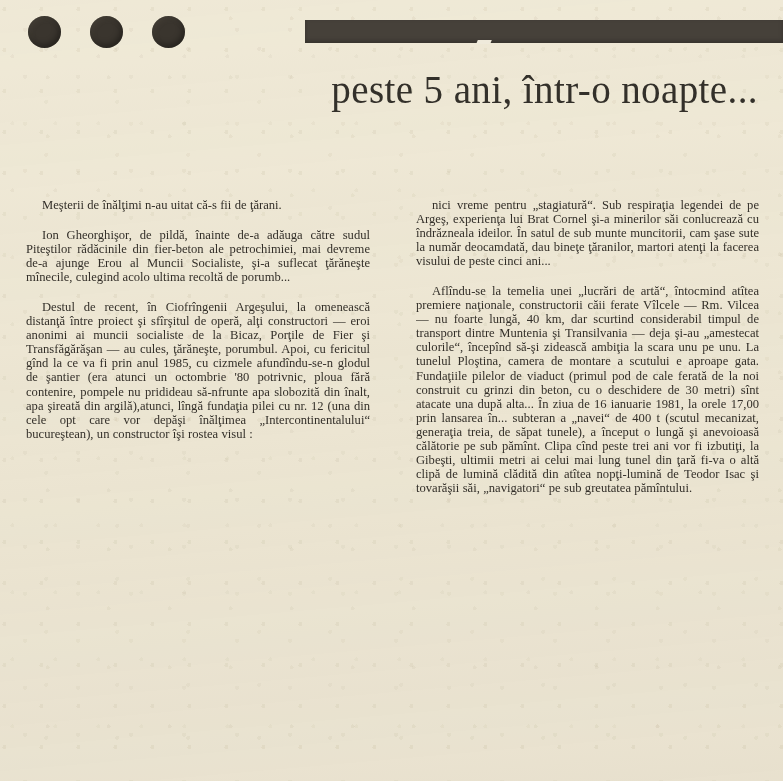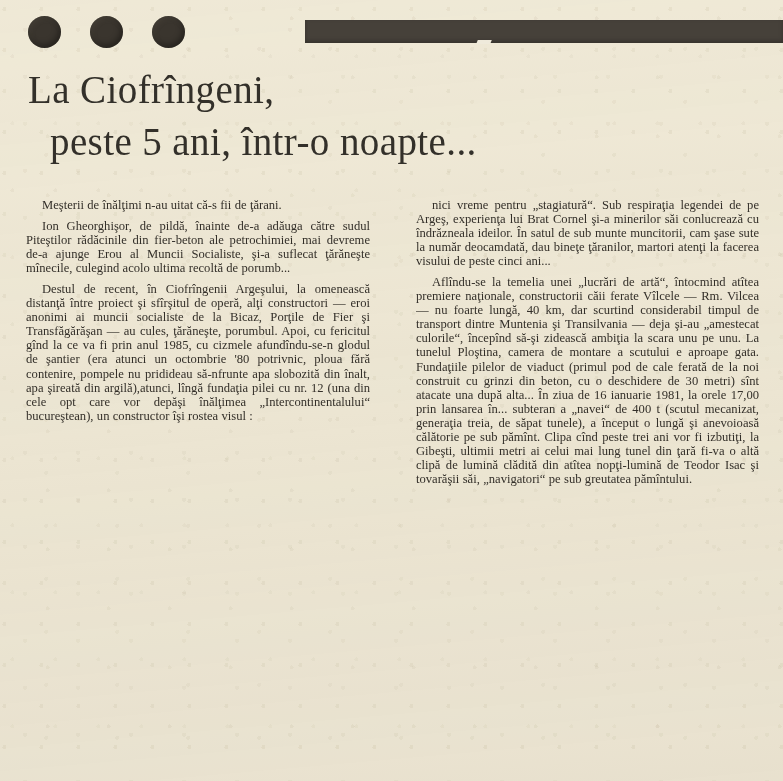--- a/index.html
+++ b/index.html
@@ -84,20 +84,21 @@
   .headline-line {
     font-size: 39px;
     line-height: 52px;
     font-weight: 400;
     letter-spacing: .4px;
     color: #33302a;
     white-space: nowrap;
   }
   .headline-line.second {
     padding-left: 22px;
+    text-align: right;
   }
 
   
   .columns {
     position: absolute;
     left: 26px;
     top: 198px;
     width: 733px;
     height: 583px;
     display: flex;
@@ -114,39 +115,38 @@
     margin: 0;
     font-size: 12.6px;
     line-height: 14.05px;
     text-align: justify;
     text-justify: inter-word;
     text-indent: 16px;
     color: #332f29;
     word-spacing: .2px;
     hyphens: manual;
   }
-  .para + .para { margin-top: 7px; }
+  .para + .para { margin-top: 16px; }
   .para.last-partial { text-indent: 16px; }
 </style>
 </head>
 <body>
 
 <div class="paper-grain"></div>
 
 <div class="masthead">
   <div class="dots">
     <span class="dot"></span>
     <span class="dot"></span>
     <span class="dot"></span>
   </div>
   <div class="rule-bar"></div>
 </div>
 
 <div class="headline">
-  <div class="headline-line">La Ciofrîngeni,</div>
   <div class="headline-line second">peste 5 ani, într-o  noapte...</div>
 </div>
 
 <div class="columns">
   <div class="column left">
     <p class="para">Meşterii de înălţimi n-au uitat că-s fii de ţărani.</p>
     <p class="para">Ion Gheorghişor, de pildă, înainte de-a adăuga către sudul Piteştilor rădăcinile din fier-beton ale petrochimiei, mai devreme de-a ajunge Erou al Muncii Socialiste, şi-a suflecat ţărăneşte mînecile, culegind acolo ultima recoltă de porumb...</p>
     <p class="para">Destul de recent, în Ciofrîngenii Argeşului, la omenească distanţă între proiect şi sfîrşitul de operă, alţi constructori — eroi anonimi ai muncii socialiste de la Bicaz, Porţile de Fier şi Transfăgărăşan — au cules, ţărăneşte, porumbul. Apoi, cu fericitul gînd la ce va fi prin anul 1985, cu cizmele afundîndu-se-n glodul de şantier (era atunci un octombrie '80 potrivnic, ploua fără contenire, pompele nu pridideau să-nfrunte apa slobozită din înalt, apa şireată din argilă),atunci, lîngă fundaţia pilei cu nr. 12 (una din cele opt care vor depăşi înălţimea „Intercontinentalului“  bucureştean), un constructor îşi rostea visul :</p>
   </div>
   <div class="column right">

